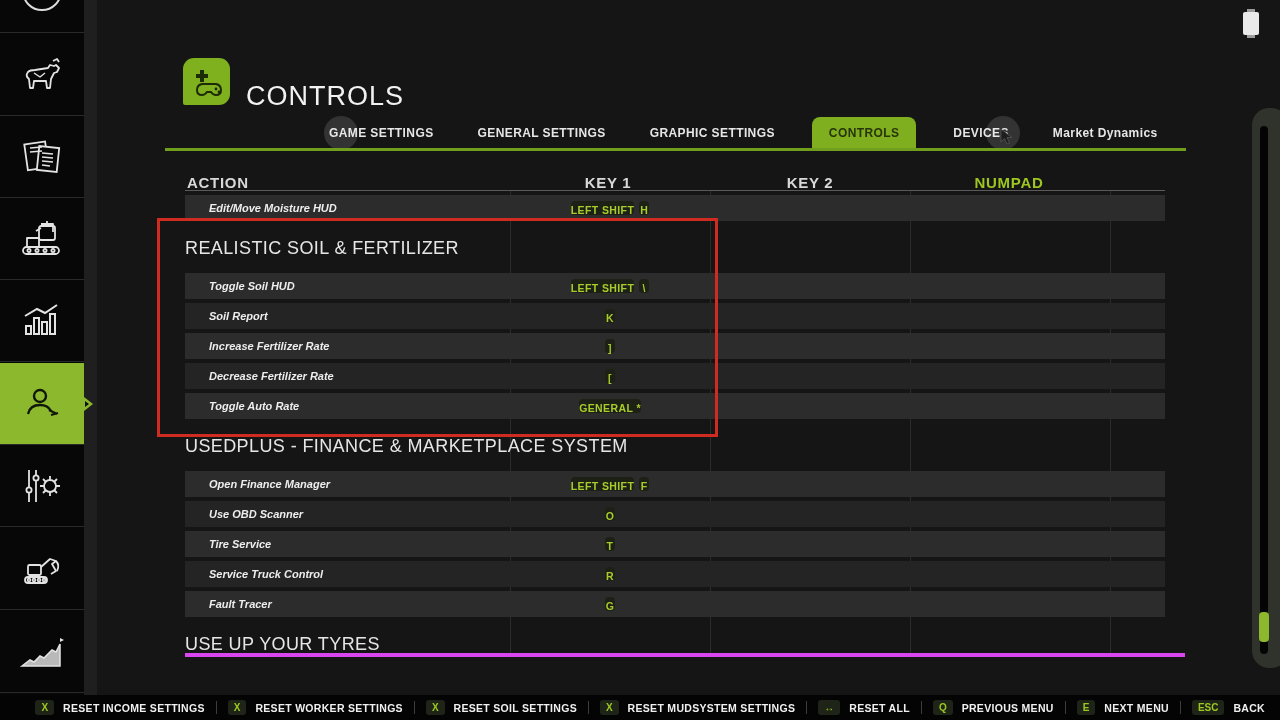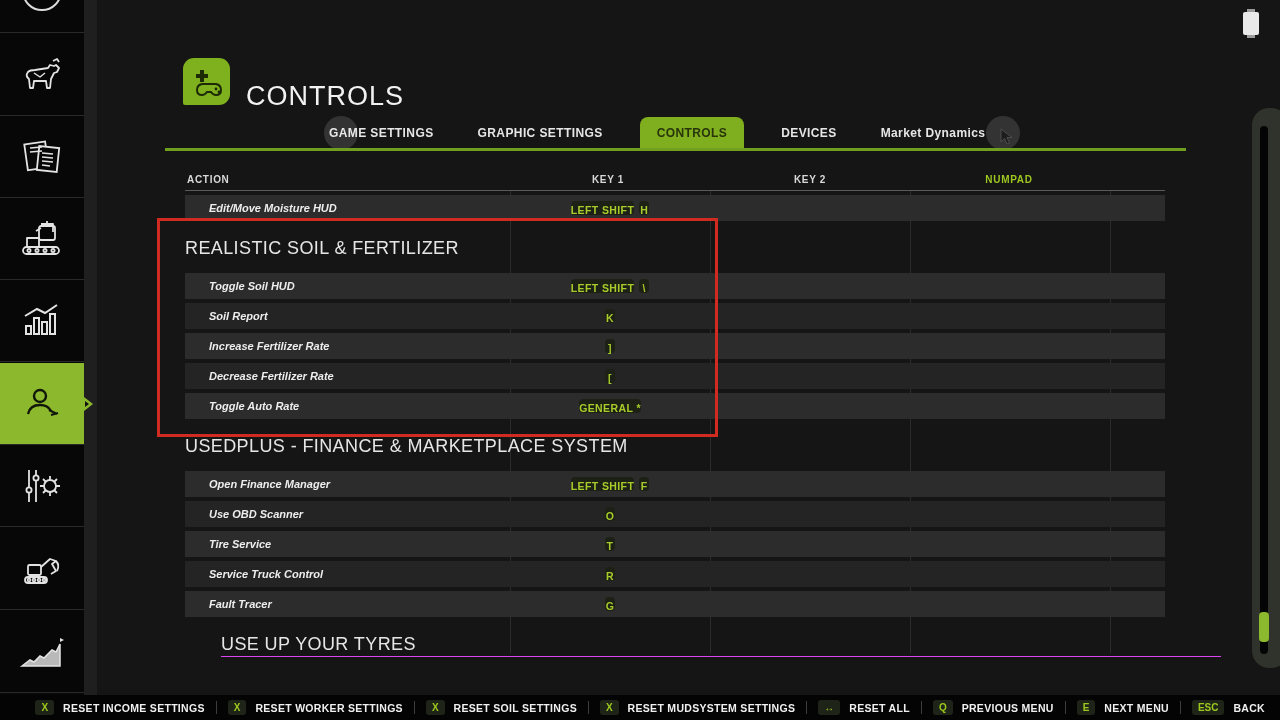--- a/index.html
+++ b/index.html
@@ -37,35 +37,35 @@
   .tab-underline{position:absolute;left:165px;top:148px;width:1021px;height:3px;background:#6f9f1c;}
   .ripple{position:absolute;width:34px;height:34px;border-radius:50%;background:rgba(255,255,255,0.13);}
   .cursor-arrow{position:absolute;left:1000px;top:128px;z-index:5;}
 
   
   .scroll-shell{position:absolute;left:1252px;top:108px;width:36px;height:560px;background:#30332c;border-radius:17px;}
   .scroll-track{position:absolute;left:1260px;top:126px;width:8px;height:528px;background:#040404;border-radius:4px;}
   .scroll-thumb{position:absolute;left:1259px;top:612px;width:10px;height:30px;background:#8cb82d;border-radius:4px;}
 
   
-  .thead-label{position:absolute;top:174px;font-size:10px;font-weight:700;color:#d8d8d8;letter-spacing:.7px;}
+  .thead-label{position:absolute;top:174px;font-size:15px;font-weight:700;color:#d8d8d8;letter-spacing:.7px;}
   .thead-sep{position:absolute;left:185px;top:190px;width:980px;height:1px;background:#5a5a5a;}
   .col-div{position:absolute;top:191px;height:462px;width:1px;background:rgba(255,255,255,0.10);}
 
   .table-flow{position:absolute;left:185px;top:195px;width:980px;}
   .ctl-row{position:relative;height:26px;margin-bottom:4px;}
   .ctl-row.shade-a{background:#2c2c2c;}
   .ctl-row.shade-b{background:#242424;}
   .ctl-row .action{position:absolute;left:24px;top:0;line-height:26px;font-size:11px;font-weight:700;color:#ededed;font-style:italic;}
   .ctl-row .keys{position:absolute;left:325px;width:200px;top:0;height:26px;display:flex;align-items:center;justify-content:center;gap:5px;}
   .keybadge{background:#1d2115;color:#a8cc2c;font-size:10.5px;font-weight:700;letter-spacing:.4px;
             border-radius:4px;padding:0 0;height:14px;line-height:18px;min-width:10px;text-align:center;}
   .section-title{margin-top:14px;height:26px;line-height:26px;margin-bottom:12px;font-size:18px;
                  font-weight:400;color:#e6e6e6;letter-spacing:.4px;width:1000px;}
-  .section-title.underlined{border-bottom:1px solid #d946ef;margin-left:36px;}
+  .section-title.underlined{border-bottom:4px solid #d946ef;}
 
   .highlight-box{position:absolute;left:157px;top:218px;width:561px;height:219px;
                  border:3px solid #cf2b20;z-index:4;}
 
   
   .hotbar{position:absolute;left:0;top:695px;width:1280px;height:25px;background:#040404;
           display:flex;align-items:center;justify-content:flex-end;padding-right:4px;}
   .hot-item{display:flex;align-items:center;gap:9px;padding:0 11px;white-space:nowrap;}
   .hot-key{background:#1f2418;color:#9dc91f;font-size:10px;font-weight:700;border-radius:3px;
            padding:2px 6px;min-width:10px;text-align:center;}
@@ -182,20 +182,21 @@
       <path d="M10 4 h4 v4 h4 v4 h-4 v4 h-4 v-4 h-4 v-4 h4 z" fill="#1c2a06" stroke="none"></path>
       <path d="M12 18 q-5 1 -5 6 q0 5 5 5 q3 0 5-3 h4 q2 3 5 3 q5 0 5-5 q0-5 -5-6 z"></path>
       <circle cx="26" cy="23" r="1.4" fill="#1c2a06" stroke="none"></circle>
       <circle cx="29" cy="26" r="1.4" fill="#1c2a06" stroke="none"></circle>
     </svg>
   </div>
   <h1 class="page-title">CONTROLS</h1>
 
   <div class="tabs" id="tabs">
       <div class="tab">GAME SETTINGS</div>
+      <div class="tab">GENERAL SETTINGS</div>
       <div class="tab">GRAPHIC SETTINGS</div>
       <div class="tab active">CONTROLS</div>
       <div class="tab">DEVICES</div>
       <div class="tab">Market Dynamics</div>
     </div>
   <div class="ripple" style="left:324px;top:116px;"></div>
   <div class="ripple" style="left:986px;top:116px;"></div>
   <div class="cursor-arrow">
     <svg width="13" height="17" viewBox="0 0 13 17">
         <path d="M1 1 l0 13 3.5-3.5 2.5 5.5 2.5-1 -2.5-5.5 5 0 z" fill="#1d1d1d" stroke="#555" stroke-width="0.8"></path>

